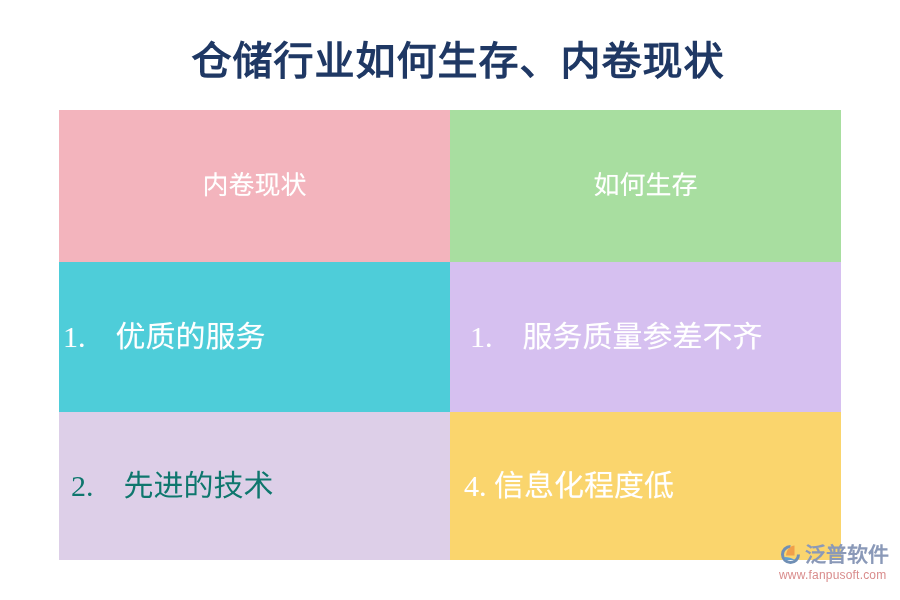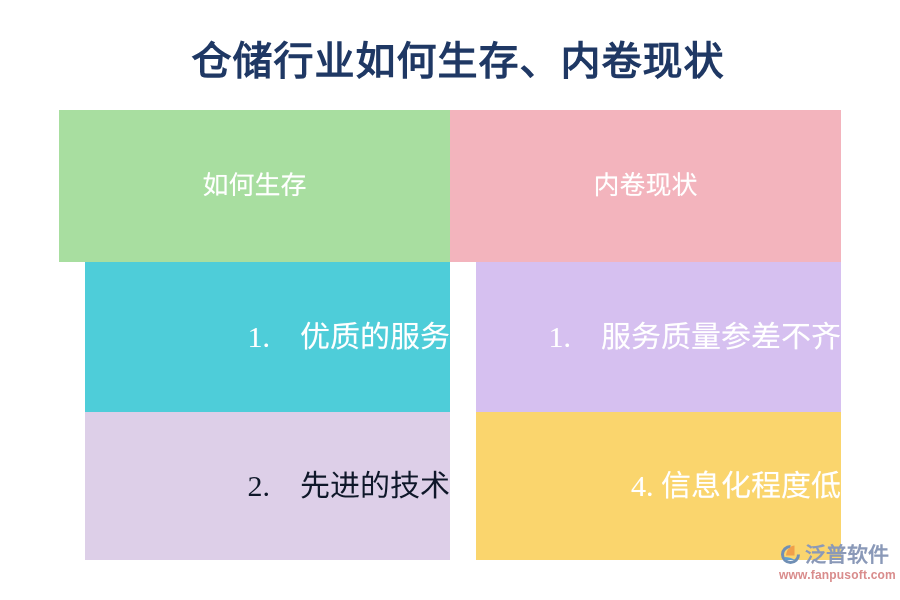--- a/index.html
+++ b/index.html
@@ -58,23 +58,22 @@
     align-items: center;
     box-sizing: border-box;
   }
 
   .cell.head {
     justify-content: center;
     text-align: center;
   }
 
   .cell.item {
-    justify-content: flex-end;
+    justify-content: flex-start;
     text-align: left;
-    margin-left: 26px;
   }
 
   .cell-text {
     color: #ffffff;
     font-family: "Liberation Serif", "DejaVu Serif", serif;
     font-weight: 400;
     white-space: pre;
     text-shadow: 0 0 1px rgba(255,255,255,0.35);
   }
 
@@ -126,55 +125,55 @@
     font-weight: 700;
     color: #8a99b8;
     letter-spacing: 0px;
     white-space: nowrap;
   }
 
   #logo-url {
     font-family: "Liberation Sans", "DejaVu Sans", sans-serif;
     font-size: 12px;
     line-height: 15px;
-    font-weight: 700;
+    font-weight: 400;
     color: #d98c8c;
     letter-spacing: 0.2px;
     white-space: nowrap;
     margin-top: 0px;
     padding-left: 1px;
   }
 </style>
 </head>
 <body>
 
 <div id="page" style="background: rgb(255, 255, 255);">
 
   <div id="title" style="color: rgb(31, 56, 100);">仓储行业如何生存、内卷现状</div>
 
   <div id="matrix">
 
+    <div class="cell head" id="head-c2" style="background: rgb(243, 180, 189);">
+      <span class="cell-text" style="color: rgb(255, 255, 255);">内卷现状</span>
+    </div>
+
     <div class="cell head" id="head-c1" style="background: rgb(168, 222, 160);">
       <span class="cell-text" style="color: rgb(255, 255, 255);">如何生存</span>
-    </div>
-
-    <div class="cell head" id="head-c2" style="background: rgb(243, 180, 189);">
-      <span class="cell-text" style="color: rgb(255, 255, 255);">内卷现状</span>
     </div>
 
     <div class="cell item" id="cell-r1c1" style="background: rgb(78, 205, 217);">
       <span class="cell-text" style="color: rgb(255, 255, 255);">1.　优质的服务</span>
     </div>
 
     <div class="cell item" id="cell-r1c2" style="background: rgb(214, 192, 240);">
       <span class="cell-text" style="color: rgb(255, 255, 255);">1.　服务质量参差不齐</span>
     </div>
 
     <div class="cell item" id="cell-r2c1" style="background: rgb(221, 207, 232);">
-      <span class="cell-text" style="color: #0f172a;">2.　先进的技术</span>
+      <span class="cell-text" style="color: #0f766e;">2.　先进的技术</span>
     </div>
 
     <div class="cell item" id="cell-r2c2" style="background: rgb(250, 213, 109);">
       <span class="cell-text" style="color: rgb(255, 255, 255);">4. 信息化程度低</span>
     </div>
 
   </div>
 
   <div id="logo">
     <div id="logo-row">

